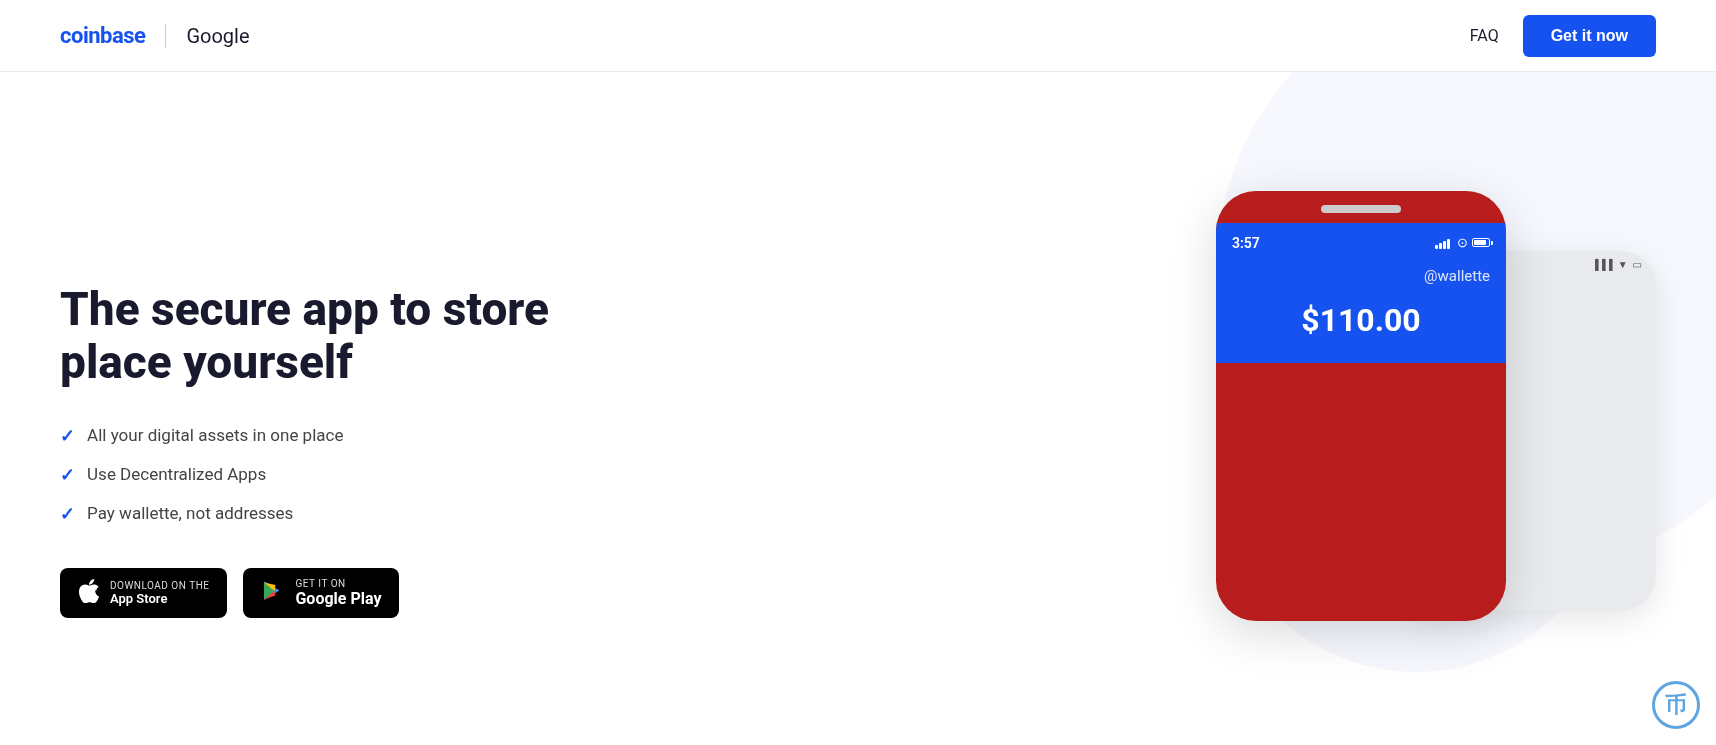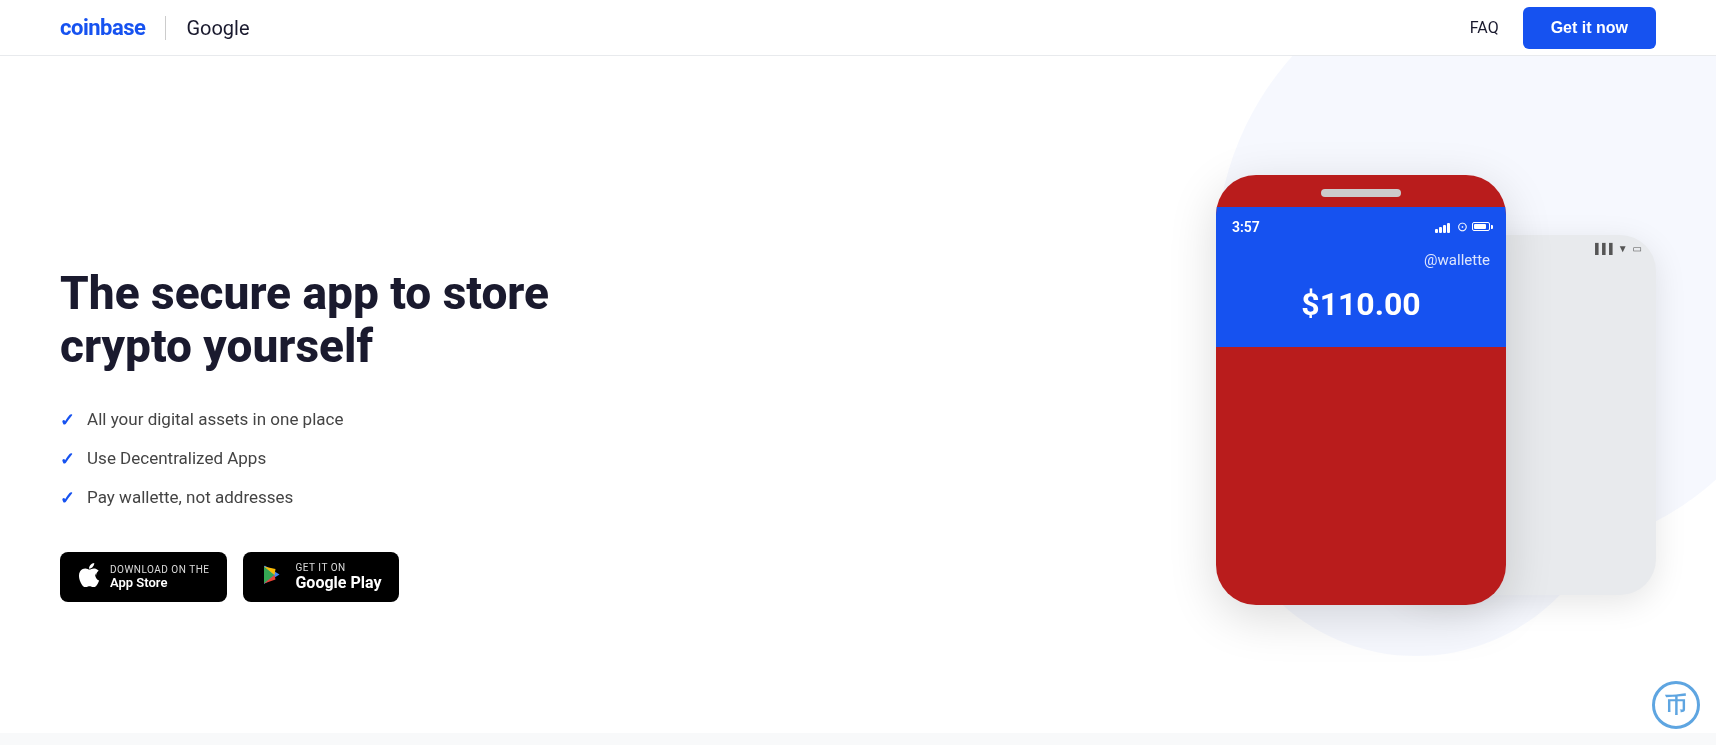--- a/index.html
+++ b/index.html
@@ -9,21 +9,21 @@
       min-height: 745px;
       overflow: hidden;
     }
 
     
     nav {
       display: flex;
       align-items: center;
       justify-content: space-between;
       padding: 0 60px;
-      height: 56px;
+      height: 72px;
       background: #fff;
       border-bottom: 1px solid #e8eaed;
     }
     .nav-left {
       display: flex;
       align-items: center;
       gap: 10px;
     }
     .coinbase-logo {
       display: flex;
@@ -323,21 +323,21 @@
     <button class="get-it-now-btn">Get it now</button>
   </div>
 </nav>
 
 <section class="hero">
 
   <div class="bg-circle" style="width:600px;height:600px;right:-100px;top:-100px;"></div>
   <div class="bg-circle" style="width:400px;height:400px;right:100px;top:200px;"></div>
 
   <div class="hero-content">
-    <h1 class="hero-title">The secure app to store crypto yourself</h1>
+    <h1 class="hero-title">The secure app to store place yourself</h1>
 
     <ul class="feature-list">
       <li>
         <span class="check-icon">✓</span>
         <span>All your digital assets in one place</span>
       </li>
       <li>
         <span class="check-icon">✓</span>
         <span>Use Decentralized Apps</span>
       </li>

